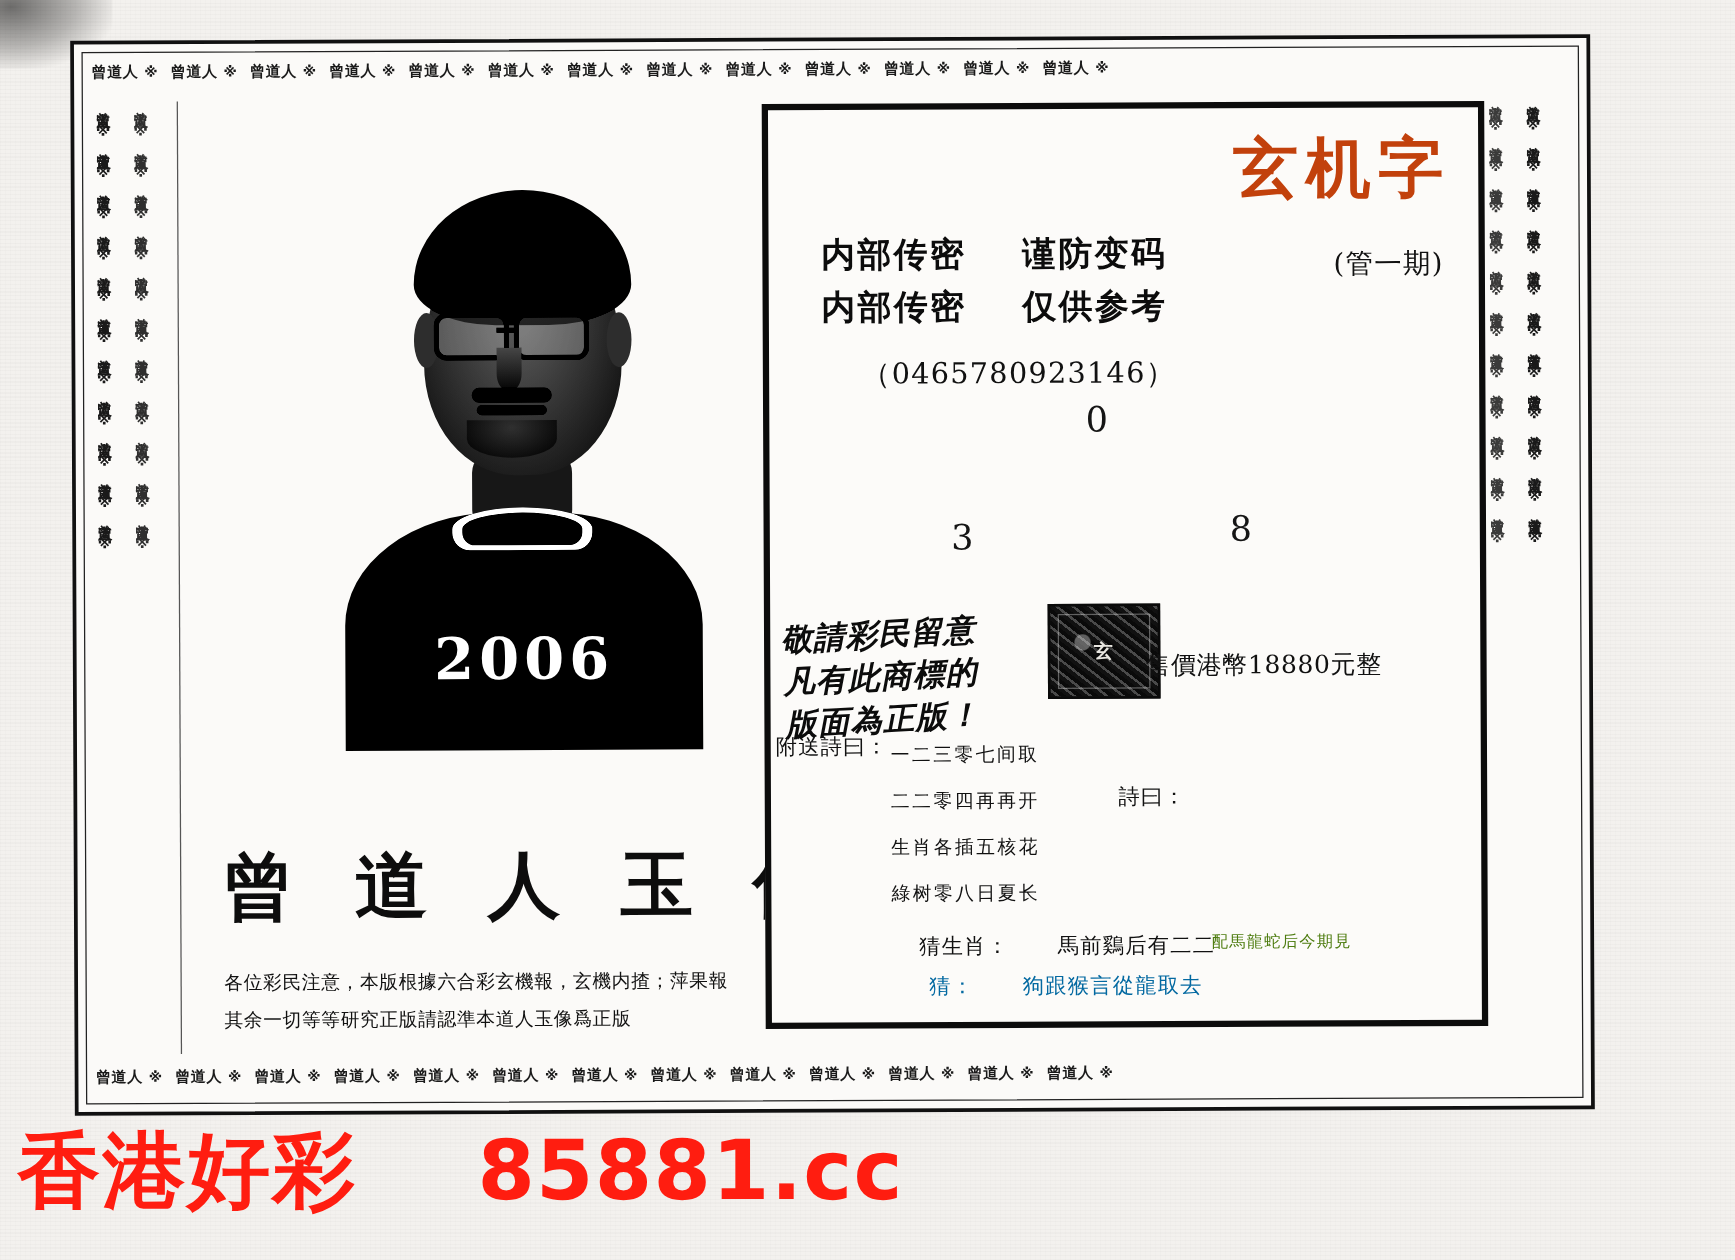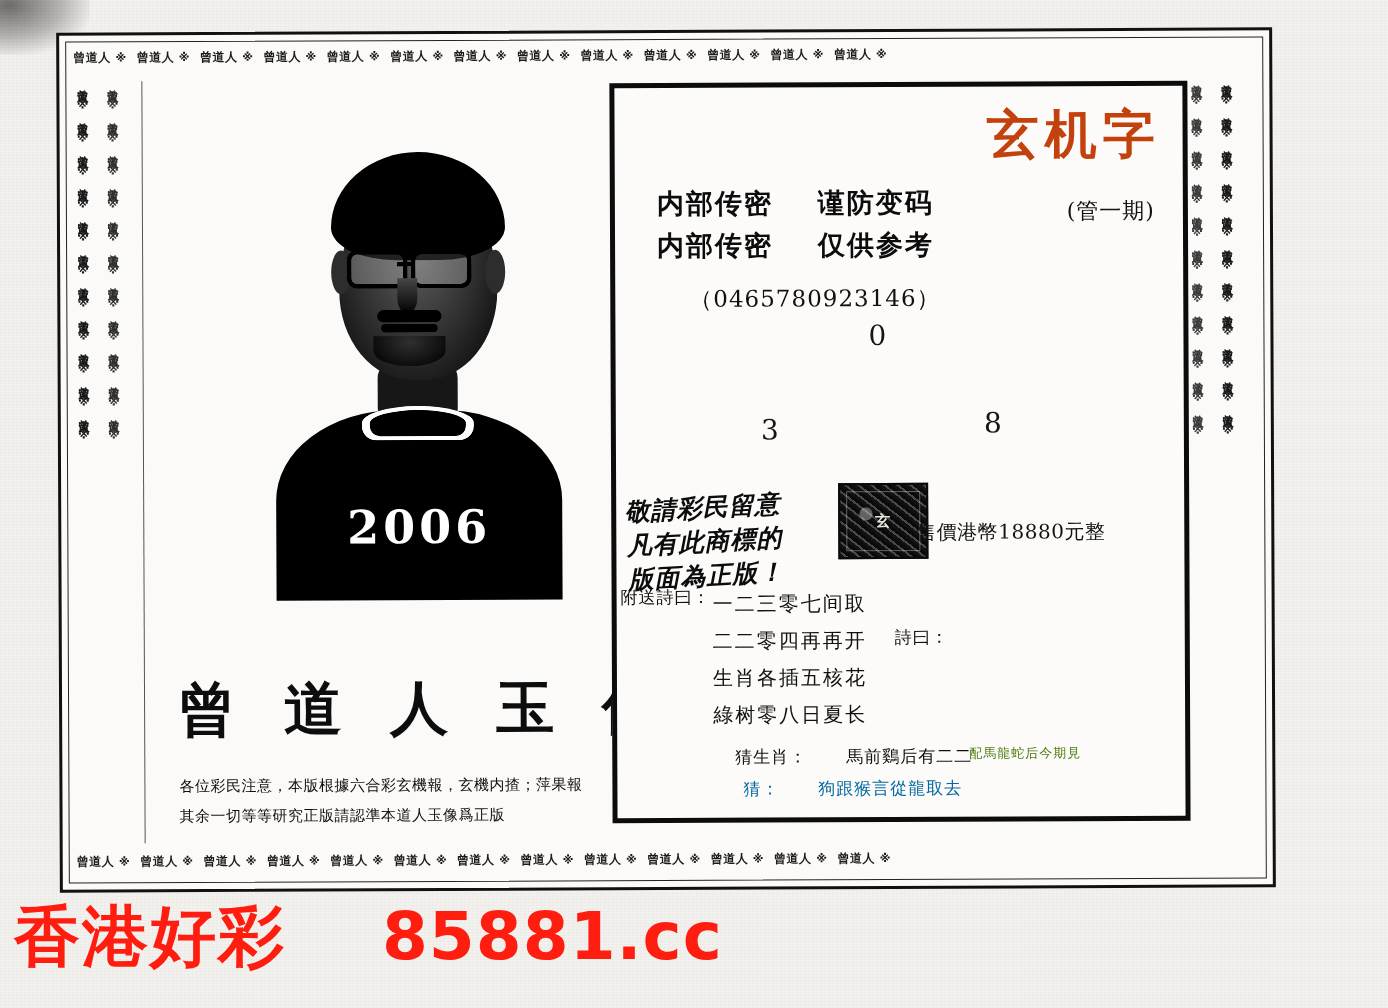--- a/index.html
+++ b/index.html
@@ -395,21 +395,21 @@
     font-family: "DejaVu Serif", serif;
     font-size: 20px;
     color: #111;
     letter-spacing: 0.5px;
   }
 
   
   .poem-col {
     position: absolute;
     font-family: "DejaVu Serif", serif;
-    font-size: 20px;
+    font-size: 15px;
     color: #111;
     line-height: 37px;
     letter-spacing: 2px;
   }
   #poem-left-label {
     position: absolute;
     left: 4px;
     top: 498px;
     font-family: "DejaVu Serif", serif;
     font-size: 17px;

